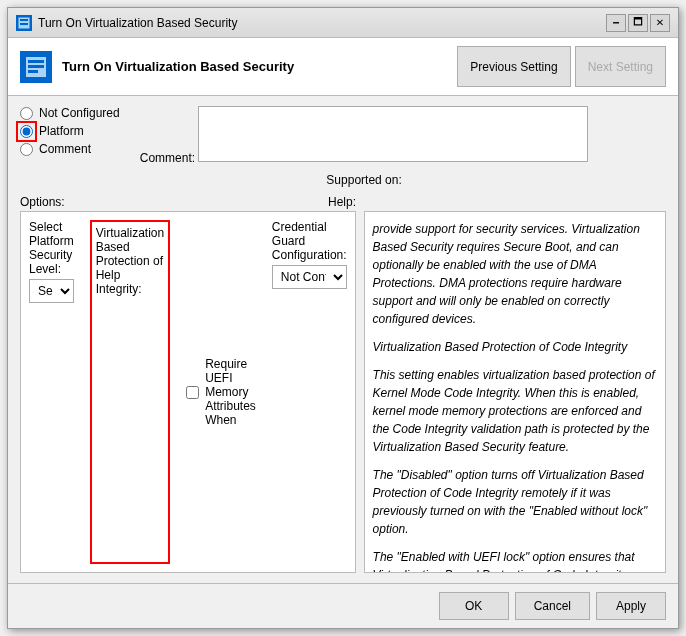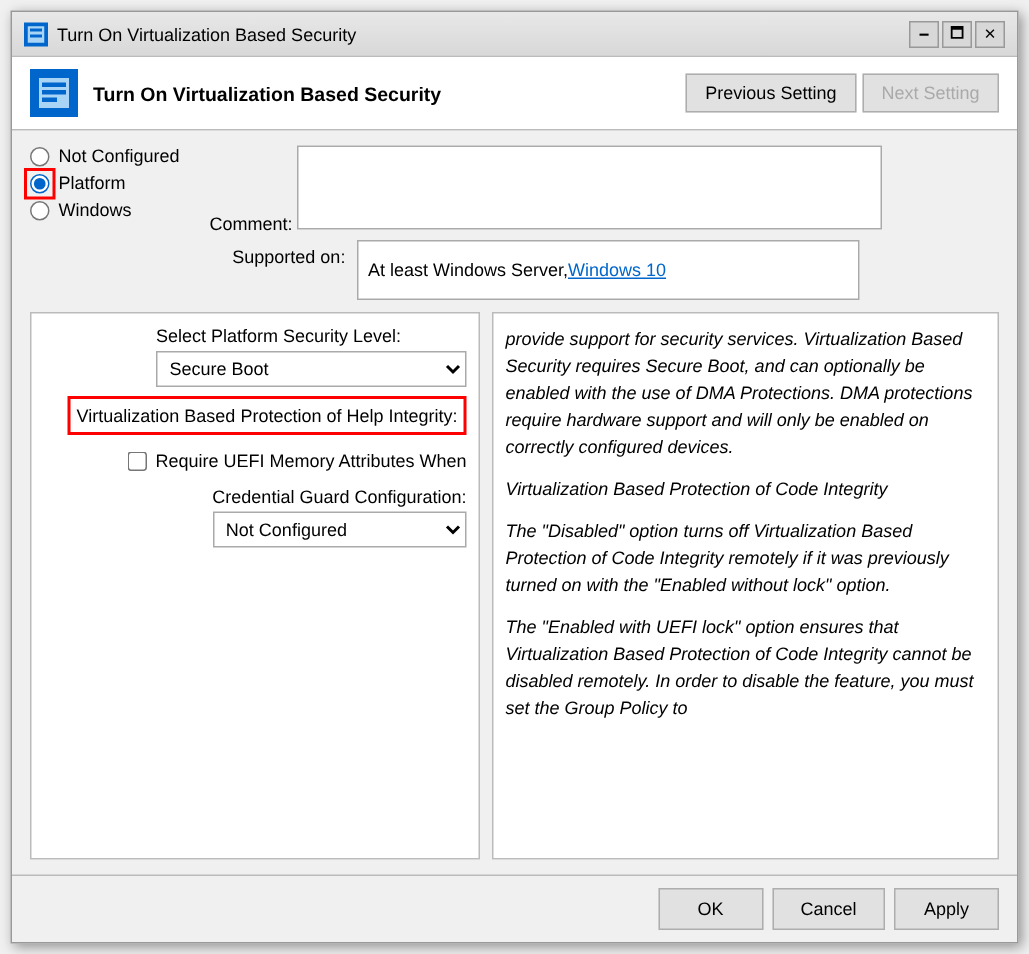--- a/index.html
+++ b/index.html
@@ -103,21 +103,21 @@
     .header-buttons {
       display: flex;
       gap: 4px;
     }
     .header-btn {
       padding: 4px 12px;
       background: #e1e1e1;
       border: 1px solid #adadad;
       cursor: pointer;
       font-size: 12px;
-      height: 26px;
+      height: 41px;
     }
     .header-btn:disabled { color: #aaa; cursor: default; text-align: center; }
 
     .content {
       flex: 1;
       padding: 10px 12px;
       overflow: hidden;
       display: flex;
       flex-direction: column;
       gap: 8px;
@@ -198,27 +198,25 @@
     }
     .right-column {
       display: flex;
       flex-direction: column;
       gap: 4px;
     }
 
     .options-panel {
       flex: 0 0 300px;
       display: flex;
-      flex-direction: column;
-      gap: 6px;
+      gap: 16px;
       border: 1px solid #bbb;
       background: white;
       padding: 8px;
       min-height: 0;
-      align-items: flex-end;
     }
 
     .help-panel {
       flex: 1;
       border: 1px solid #bbb;
       background: white;
       padding: 8px;
       overflow-y: scroll;
       font-size: 12px;
       line-height: 1.5;
@@ -356,40 +354,40 @@
         <div class="radio-row">
           <input type="radio" name="config" id="not-configured" style="">
           <label for="not-configured" class="radio-label">Not Configured</label>
         </div>
         <div class="radio-row enabled-row">
           <input type="radio" name="config" id="enabled" checked="" style="outline: red solid 2px; outline-offset: 2px;">
           <label for="enabled" class="radio-label">Platform</label>
         </div>
         <div class="radio-row">
           <input type="radio" name="config" id="disabled" style="">
-          <label for="disabled" class="radio-label">Windows</label>
+          <label for="disabled" class="radio-label">Comment</label>
         </div>
       </div>
 
       <div class="right-column comment-supported">
         <div>
           <span class="comment-label">Comment:</span>
           <textarea class="comment-box" style=""></textarea>
         </div>
         <div class="supported-row">
           <span class="supported-label">Supported on:</span>
-          <div class="supported-box">
-            <span>At least Windows Server, </span>
-              <span class="supported-link">Windows 10</span>
-          </div>
         </div>
       </div>
     </div>
 
     <div class="options-help-wrapper">
+      <div class="options-help-labels">
+        <span class="options-label">Options:</span>
+        <span class="help-label">Help:</span>
+      </div>
       <div class="options-help-content">
 
         <div class="options-panel">
 
           <div class="dropdown-group">
             <span class="dropdown-label">Select Platform Security Level:</span>
             <select class="dropdown-select">
               <option>Secure Boot</option>
               <option>Secure Boot and DMA Protection</option>
             </select>
@@ -413,20 +411,21 @@
               <option>Enabled without lock</option>
               <option>Enabled with UEFI lock</option>
               <option>Disabled</option>
             </select>
           </div>
         </div>
 
         <div class="help-panel">
           <p>provide support for security services. Virtualization Based Security requires Secure Boot, and can optionally be enabled with the use of DMA Protections. DMA protections require hardware support and will only be enabled on correctly configured devices.</p>
           <p>Virtualization Based Protection of Code Integrity</p>
+          <p>This setting enables virtualization based protection of Kernel Mode Code Integrity. When this is enabled, kernel mode memory protections are enforced and the Code Integrity validation path is protected by the Virtualization Based Security feature.</p>
           <p>The "Disabled" option turns off Virtualization Based Protection of Code Integrity remotely if it was previously turned on with the "Enabled without lock" option.</p>
           <p>The "Enabled with UEFI lock" option ensures that Virtualization Based Protection of Code Integrity cannot be disabled remotely. In order to disable the feature, you must set the Group Policy to</p>
         </div>
 
       </div>
     </div>
 
   </div>
 
   <div class="bottom-bar">

